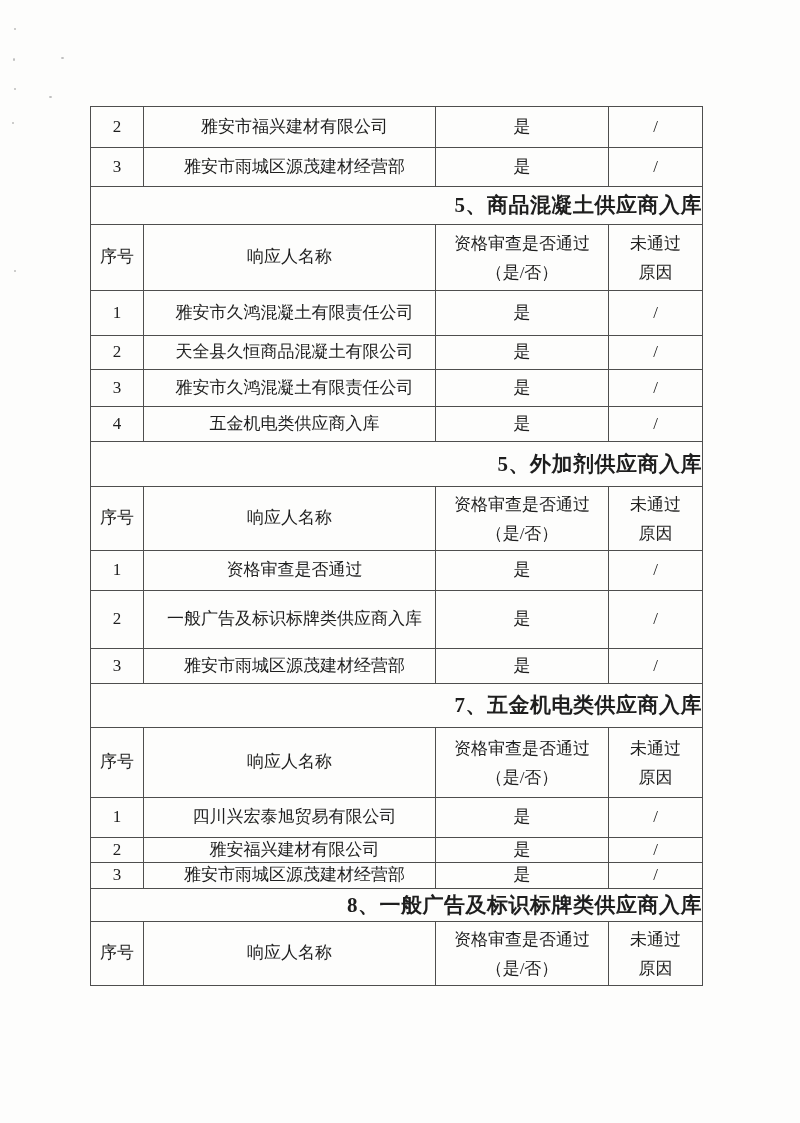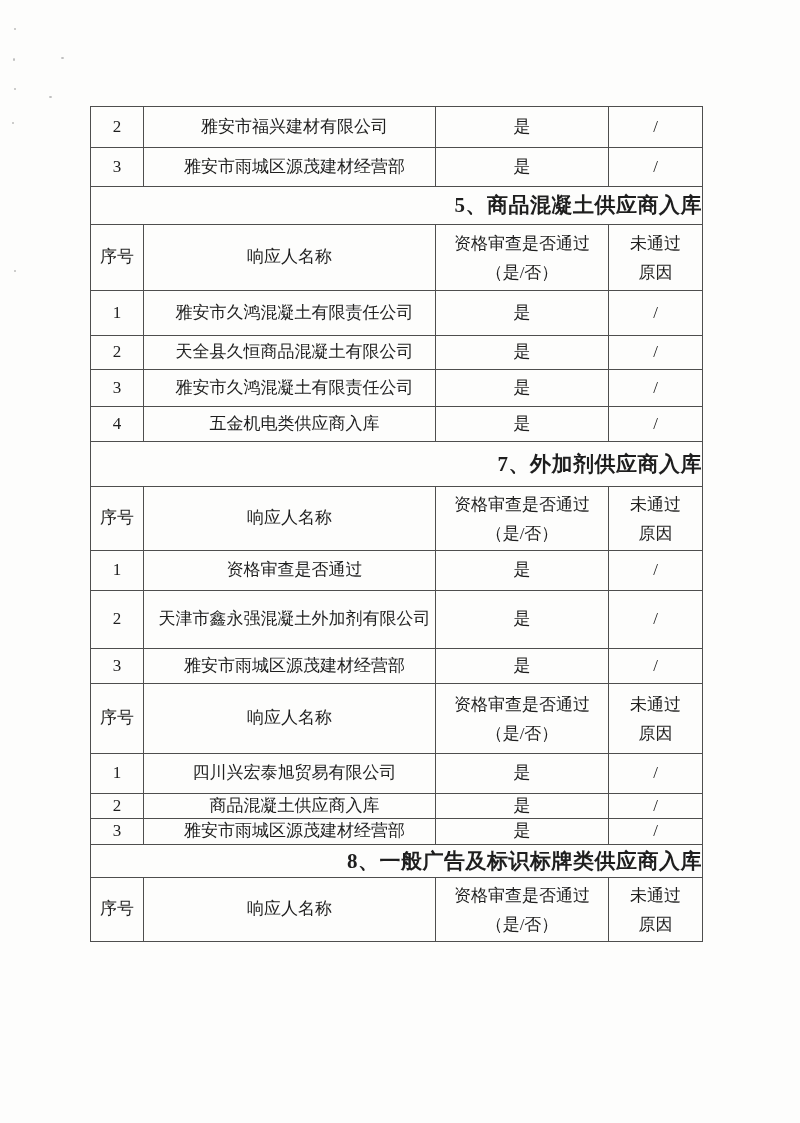--- a/index.html
+++ b/index.html
@@ -116,21 +116,21 @@
         <td class="c slash">/</td>
       </tr>
       <tr style="height:35px">
         <td class="c">4</td>
         <td class="l">五金机电类供应商入库</td>
         <td class="c">是</td>
         <td class="c slash">/</td>
       </tr>
 
       <tr class="sec" style="height:45px">
-        <td colspan="4">7、外加剂供应商入库</td>
+        <td colspan="4">5、外加剂供应商入库</td>
       </tr>
       <tr class="hdr" style="height:64px">
         <td>序号</td>
         <td>响应人名称</td>
         <td class="two">
           <span>资格审查是否通过</span>
           <span>（是/否）</span>
         </td>
         <td class="two">
           <span>未通过</span>
@@ -138,52 +138,55 @@
         </td>
       </tr>
       <tr style="height:40px">
         <td class="c">1</td>
         <td class="l">资格审查是否通过</td>
         <td class="c">是</td>
         <td class="c slash">/</td>
       </tr>
       <tr style="height:58px">
         <td class="c">2</td>
-        <td class="l">天津市鑫永强混凝土外加剂有限公司</td>
+        <td class="l">一般广告及标识标牌类供应商入库</td>
         <td class="c">是</td>
         <td class="c slash">/</td>
       </tr>
       <tr style="height:35px">
         <td class="c">3</td>
         <td class="l">雅安市雨城区源茂建材经营部</td>
         <td class="c">是</td>
         <td class="c slash">/</td>
       </tr>
 
+      <tr class="sec" style="height:44px">
+        <td colspan="4">7、五金机电类供应商入库</td>
+      </tr>
       <tr class="hdr" style="height:70px">
         <td>序号</td>
         <td>响应人名称</td>
         <td class="two">
           <span>资格审查是否通过</span>
           <span>（是/否）</span>
         </td>
         <td class="two">
           <span>未通过</span>
           <span>原因</span>
         </td>
       </tr>
       <tr style="height:40px">
         <td class="c">1</td>
         <td class="l">四川兴宏泰旭贸易有限公司</td>
         <td class="c">是</td>
         <td class="c slash">/</td>
       </tr>
       <tr style="height:25px">
         <td class="c">2</td>
-        <td class="l">商品混凝土供应商入库</td>
+        <td class="l">雅安福兴建材有限公司</td>
         <td class="c">是</td>
         <td class="c slash">/</td>
       </tr>
       <tr style="height:26px">
         <td class="c">3</td>
         <td class="l">雅安市雨城区源茂建材经营部</td>
         <td class="c">是</td>
         <td class="c slash">/</td>
       </tr>
 

